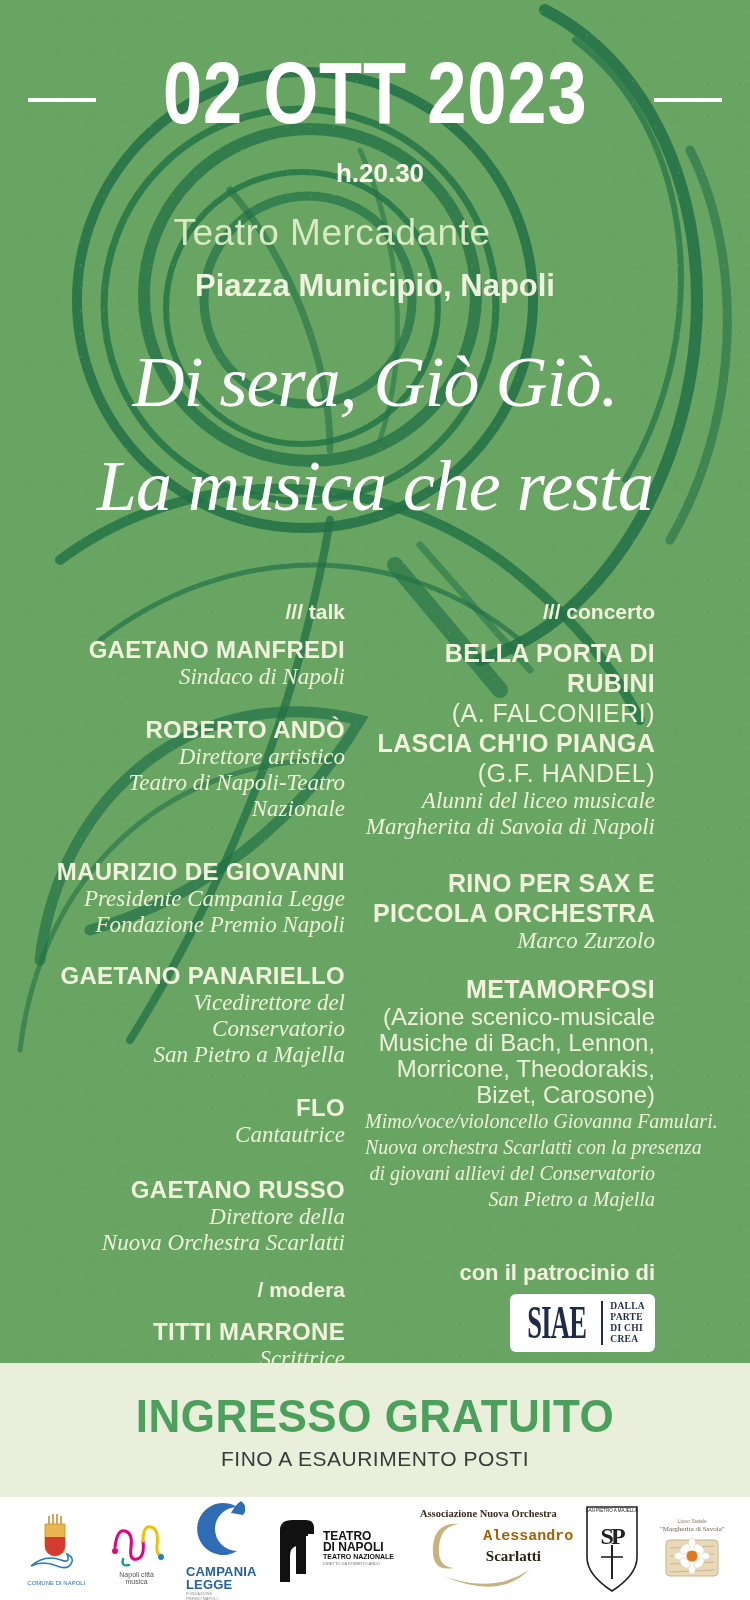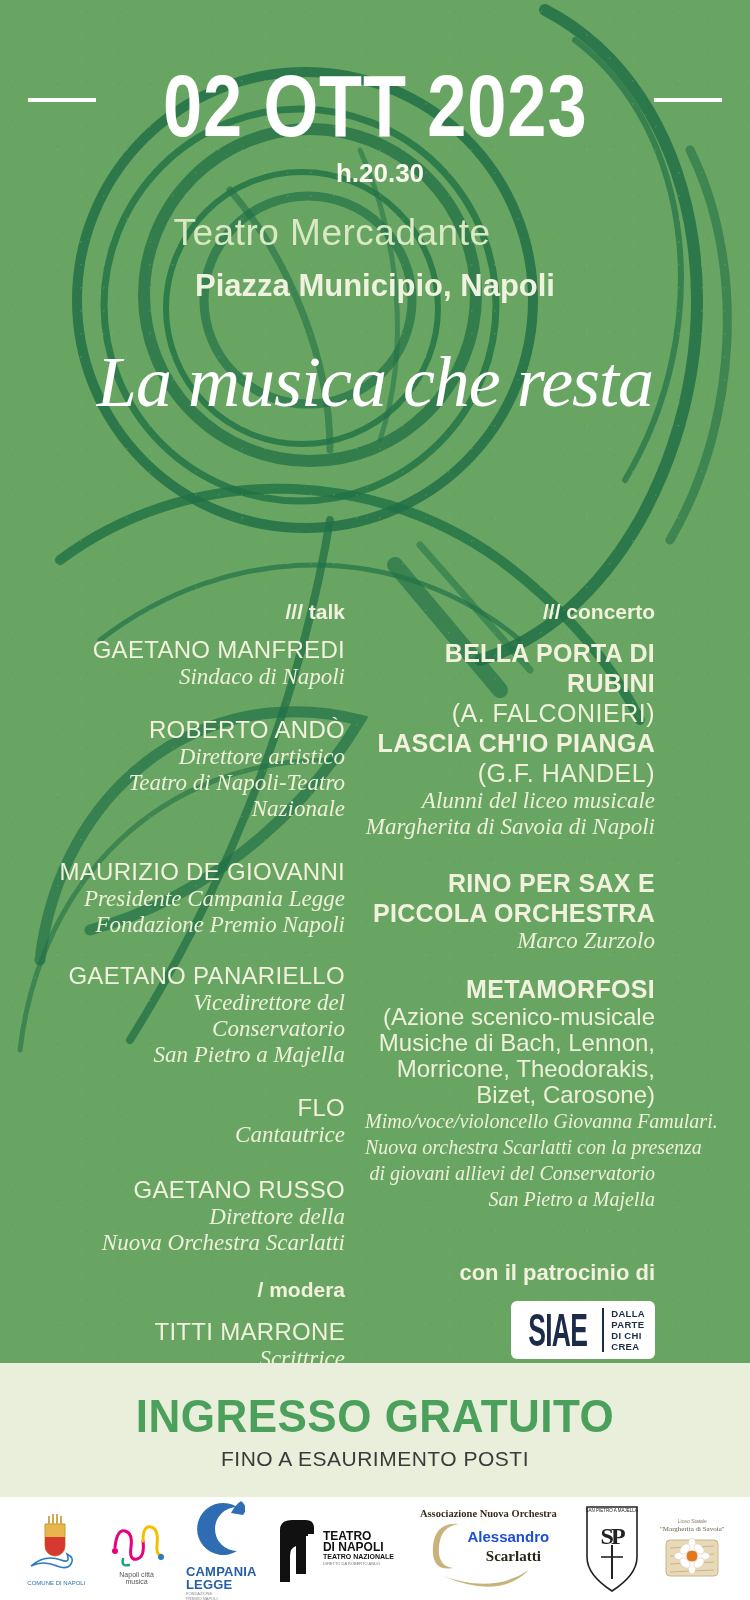--- a/index.html
+++ b/index.html
@@ -5,51 +5,51 @@
   html,body{margin:0;padding:0;background:#fff;}
   #poster{position:relative;width:750px;height:1600px;overflow:hidden;background:#fff;
           font-family:"Liberation Sans",sans-serif;}
   
   .green-zone{position:absolute;left:0;top:0;width:750px;height:1363px;background:#68a562;}
   .grain{position:absolute;inset:0;pointer-events:none;opacity:.25;
     background-image:radial-gradient(#7fbc78 1px,transparent 1px),radial-gradient(#559253 1px,transparent 1px);
     background-size:23px 23px,31px 31px;background-position:0 0,11px 7px;}
   .horn-svg{position:absolute;left:0;top:0;}
   
-  .date-row{position:absolute;left:0;top:52px;width:750px;text-align:center;margin-top:13px;}
+  .date-row{position:absolute;left:0;top:52px;width:750px;text-align:center;}
   .date-text{display:inline-block;font-weight:700;font-size:80px;line-height:84px;color:#ffffff;
     letter-spacing:1px;transform:scale(.88,1.08);transform-origin:center;}
   .hline{position:absolute;top:98px;height:4px;background:#ffffff;}
   .hline.left{left:28px;width:68px;}
   .hline.right{right:28px;width:68px;}
   .time-text{position:absolute;left:5px;top:158px;width:750px;text-align:center;
     font-weight:700;font-size:26px;color:#fbfaf0;}
   .venue-text{position:absolute;left:0;top:212px;width:664px;text-align:center;
     font-weight:400;font-size:37px;letter-spacing:.5px;color:#d9e9c4;}
   .addr-text{position:absolute;left:0;top:268px;width:750px;text-align:center;
     font-weight:700;font-size:31px;color:#eef2de;}
   
   .title{position:absolute;left:0;top:330px;width:750px;text-align:center;
     font-family:"Liberation Serif",serif;font-style:italic;font-weight:400;
     font-size:72px;line-height:104px;color:#ffffff;letter-spacing:-1px;}
   
   .col{position:absolute;top:600px;text-align:right;}
   .col-left{left:55px;width:290px;}
   .col-right{left:365px;width:290px;}
   .sec-label{font-weight:700;font-size:21px;color:#f2f1de;height:24px;}
-  .name{font-weight:400;font-size:24px;line-height:28px;letter-spacing:.3px;color:#f2f1de;}
+  .name{font-weight:700;font-size:24px;line-height:28px;letter-spacing:.3px;color:#f2f1de;}
   .name-lg{font-weight:700;font-size:25px;line-height:30px;letter-spacing:.3px;color:#f2f1de;}
   .role{font-family:"Liberation Serif",serif;font-style:italic;font-size:23px;line-height:26px;color:#eef0da;}
   .paren{font-weight:400;font-size:25px;line-height:30px;color:#eef0da;letter-spacing:.5px;}
   .desc{font-weight:400;font-size:24px;line-height:26px;color:#eef0da;}
   .credit-sm{font-family:"Liberation Serif",serif;font-style:italic;font-size:20px;line-height:26px;
     color:#eef0da;white-space:nowrap;}
   .patro-label{font-weight:700;font-size:22px;color:#f2f1de;margin-top:48px;height:24px;}
   
-  .siae-wrap{margin-top:17px;}
+  .siae-wrap{margin-top:10px;font-family:Liberation Serif, serif;}
   .siae-box{display:inline-flex;align-items:center;gap:7px;background:#ffffff;border-radius:6px;
     padding:7px 10px 7px 9px;}
   .siae-name{font-weight:700;font-size:34px;color:#1c2b4a;letter-spacing:-1px;
     transform:scale(.78,1.35);transform-origin:center;}
   .siae-div{width:2px;height:44px;background:#1c2b4a;}
   .siae-tag{display:flex;flex-direction:column;justify-content:center;}
   .siae-tag span{font-weight:700;font-size:9.5px;line-height:11px;color:#1c2b4a;letter-spacing:.3px;text-align:left;}
   
   .cream-band{position:absolute;left:0;top:1363px;width:750px;height:134px;background:#e9efdb;}
   .free-entry{position:absolute;left:0;top:28px;width:750px;text-align:center;
@@ -69,22 +69,22 @@
   .cl-sub{font-size:4px;color:#8a8a8a;line-height:5px;}
   
   .tdn-text{display:flex;flex-direction:column;align-items:flex-start;line-height:11px;}
   .tdn-main{font-weight:700;font-size:12px;color:#111;}
   .tdn-sub{font-weight:700;font-size:7px;color:#111;line-height:8px;}
   .tdn-tiny{font-size:4px;color:#777;line-height:6px;}
   
   .sc-box{position:relative;width:150px;height:86px;}
   .sc-top{font-family:"Liberation Serif",serif;font-weight:700;font-size:10.5px;color:#3b2c1e;
     text-align:center;width:100%;position:absolute;top:2px;}
-  .sc-n1{font-family:Liberation Sans, sans-serif;font-weight:700;font-size:15px;color:#1d4ed8;
-    position:absolute;top:22px;left:45px;width:100px;text-align:center;}
+  .sc-n1{font-family:Liberation Mono, monospace;font-weight:700;font-size:15px;color:#a16207;
+    position:absolute;top:22px;left:65px;width:100px;text-align:center;}
   .sc-n2{font-family:"Liberation Serif",serif;font-weight:700;font-size:15px;color:#2b2416;
     position:absolute;top:42px;left:50px;width:100px;text-align:center;}
   
   .mj-box{position:relative;width:58px;height:88px;}
   .mj-top{position:absolute;top:3px;width:100%;text-align:center;font-size:4.5px;color:#222;}
   .mj-mono{position:absolute;top:18px;width:100%;text-align:center;font-family:"Liberation Serif",serif;
     font-weight:700;font-size:24px;color:#222;letter-spacing:-3px;}
   
   .sv-l1{font-size:5px;color:#8d8068;}
   .sv-l2{font-family:"Liberation Serif",serif;font-size:7px;color:#6e614c;margin:1px 0 3px 0;}
@@ -128,20 +128,21 @@
     <div class="hline left"></div>
     <div class="hline right"></div>
     <div class="date-row">
       <span class="date-text">02 OTT 2023</span>
     </div>
     <div class="time-text">h.20.30</div>
     <div class="venue-text">Teatro Mercadante</div>
     <div class="addr-text">Piazza Municipio, Napoli</div>
 
     <div class="title">
+      <div>Di sera, Giò Giò.</div>
       <div>La musica che resta</div>
     </div>
 
     <div class="col col-left">
       <div class="sec-label">/// talk</div>
 
       <div style="margin-top:12px">
         <div class="name">GAETANO MANFREDI</div>
         <div class="role">Sindaco di Napoli</div>
       </div>

